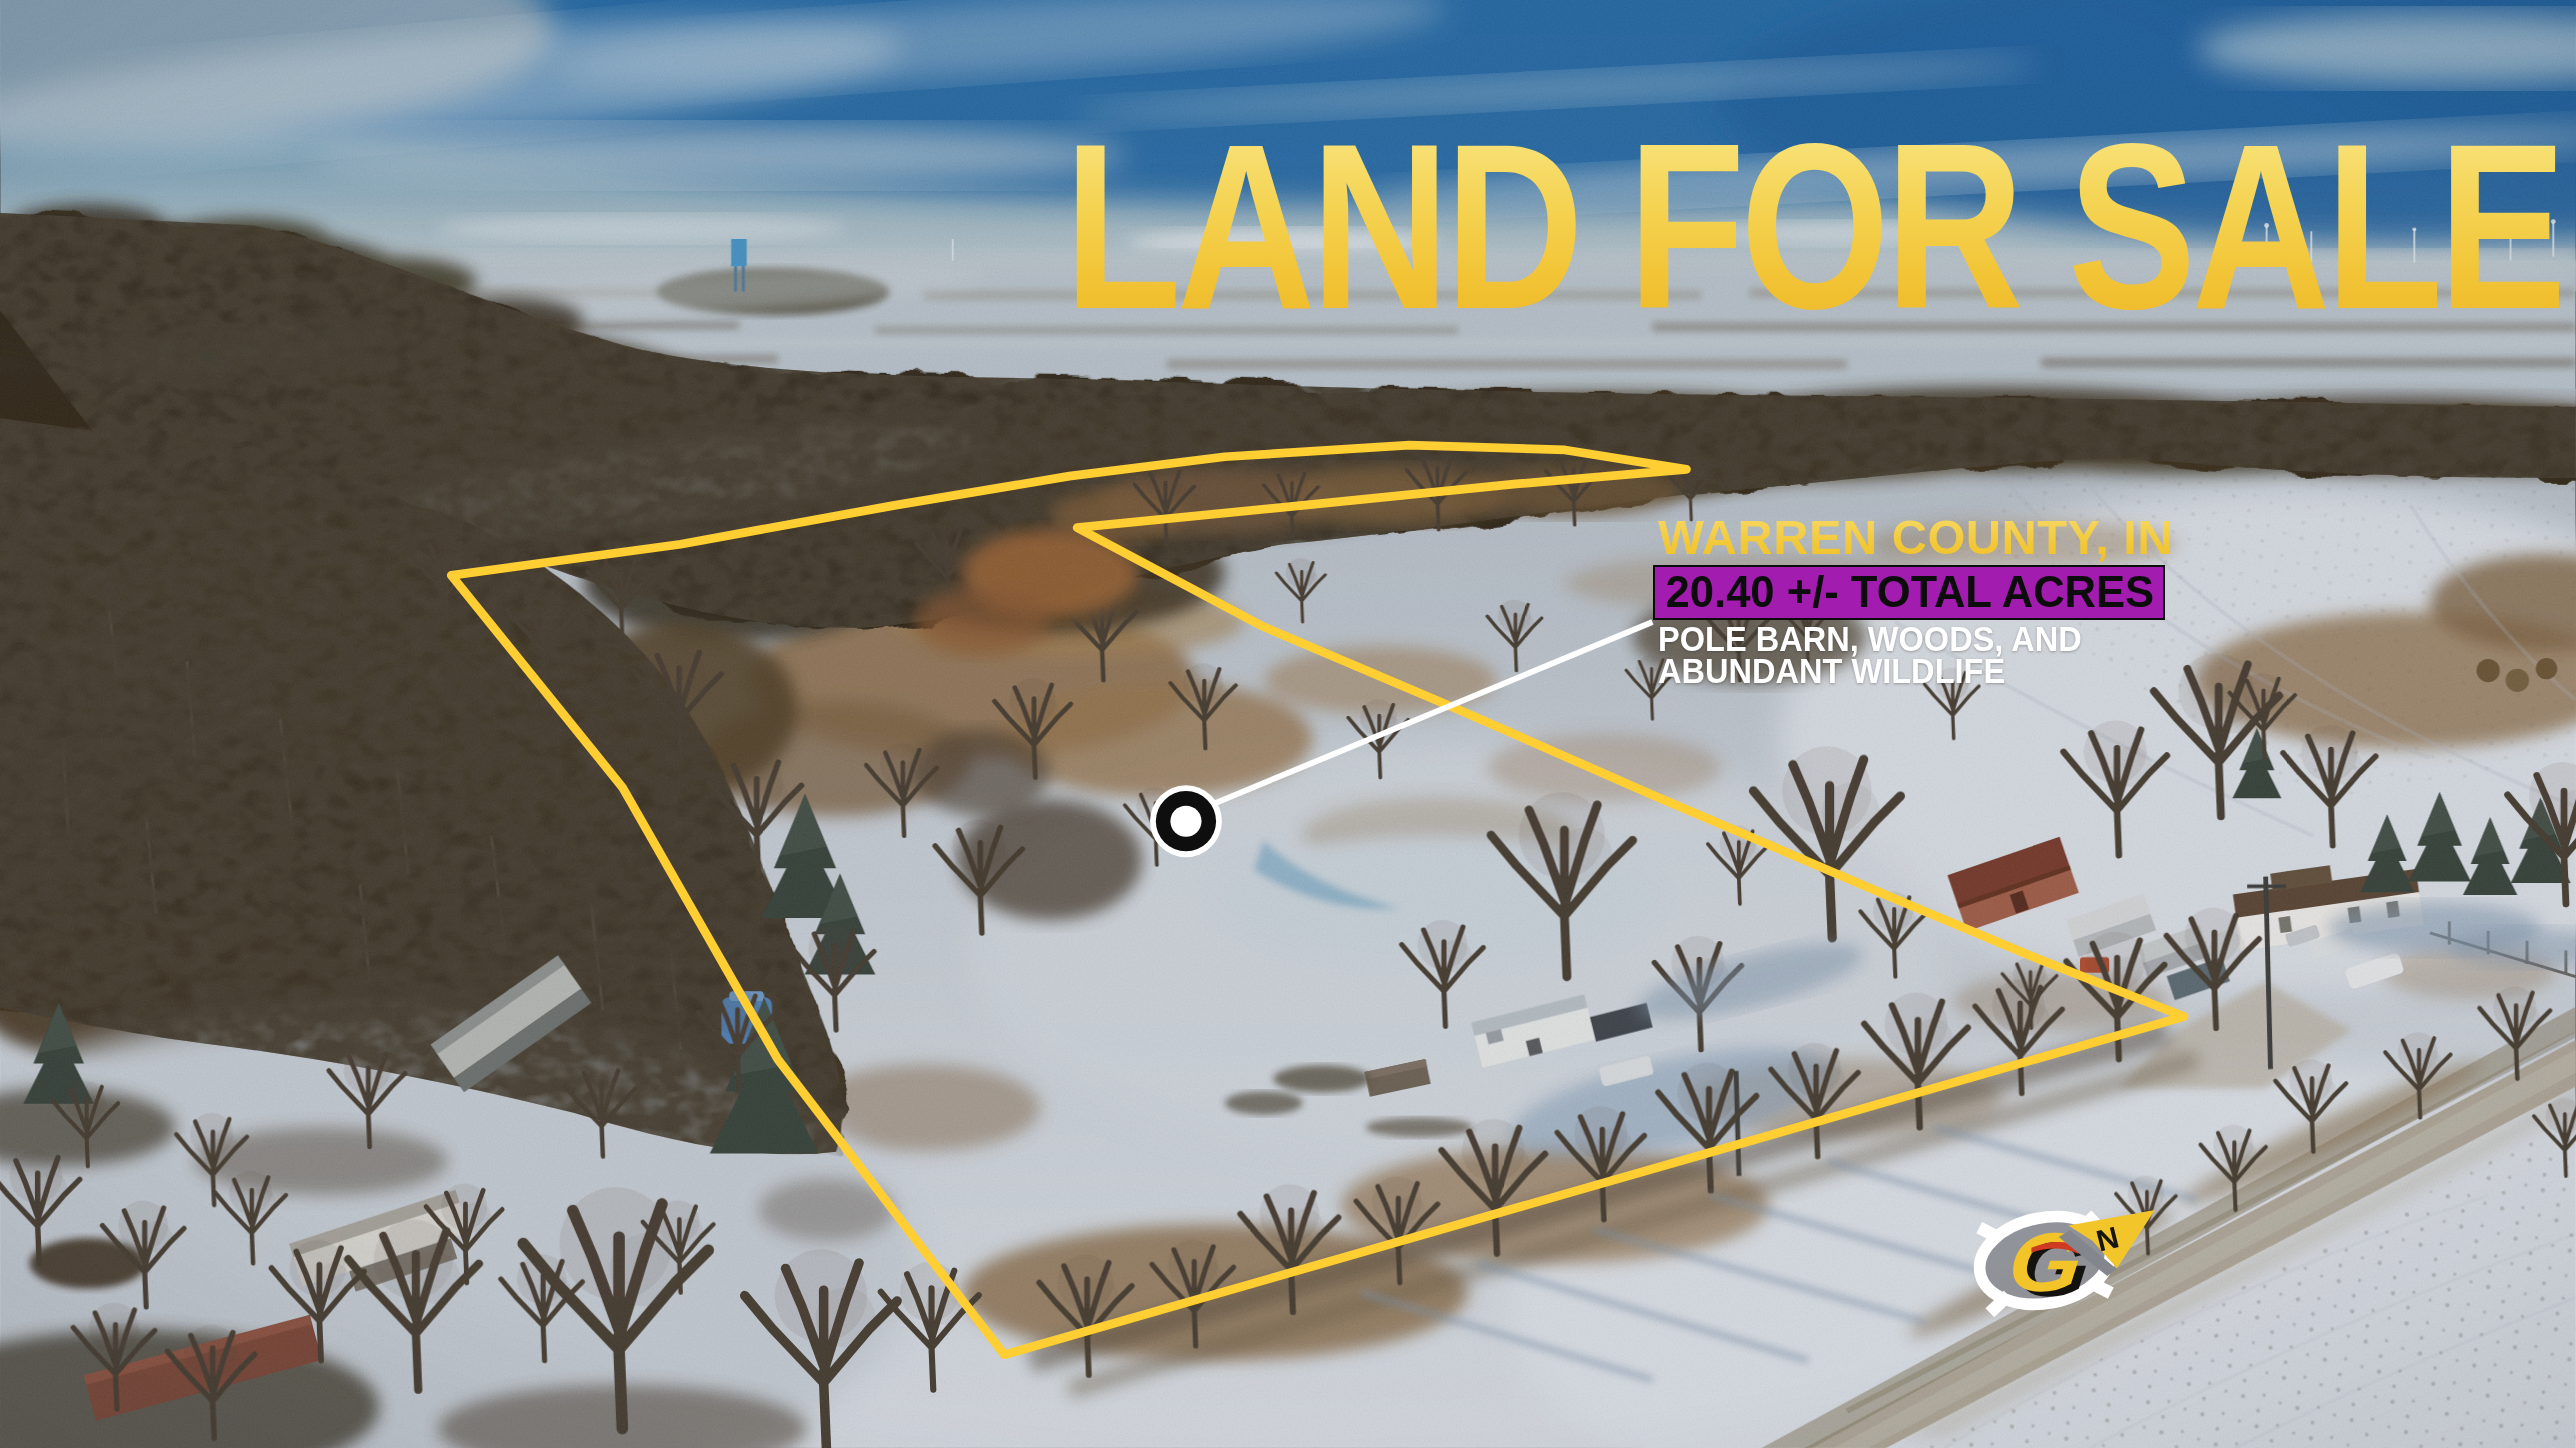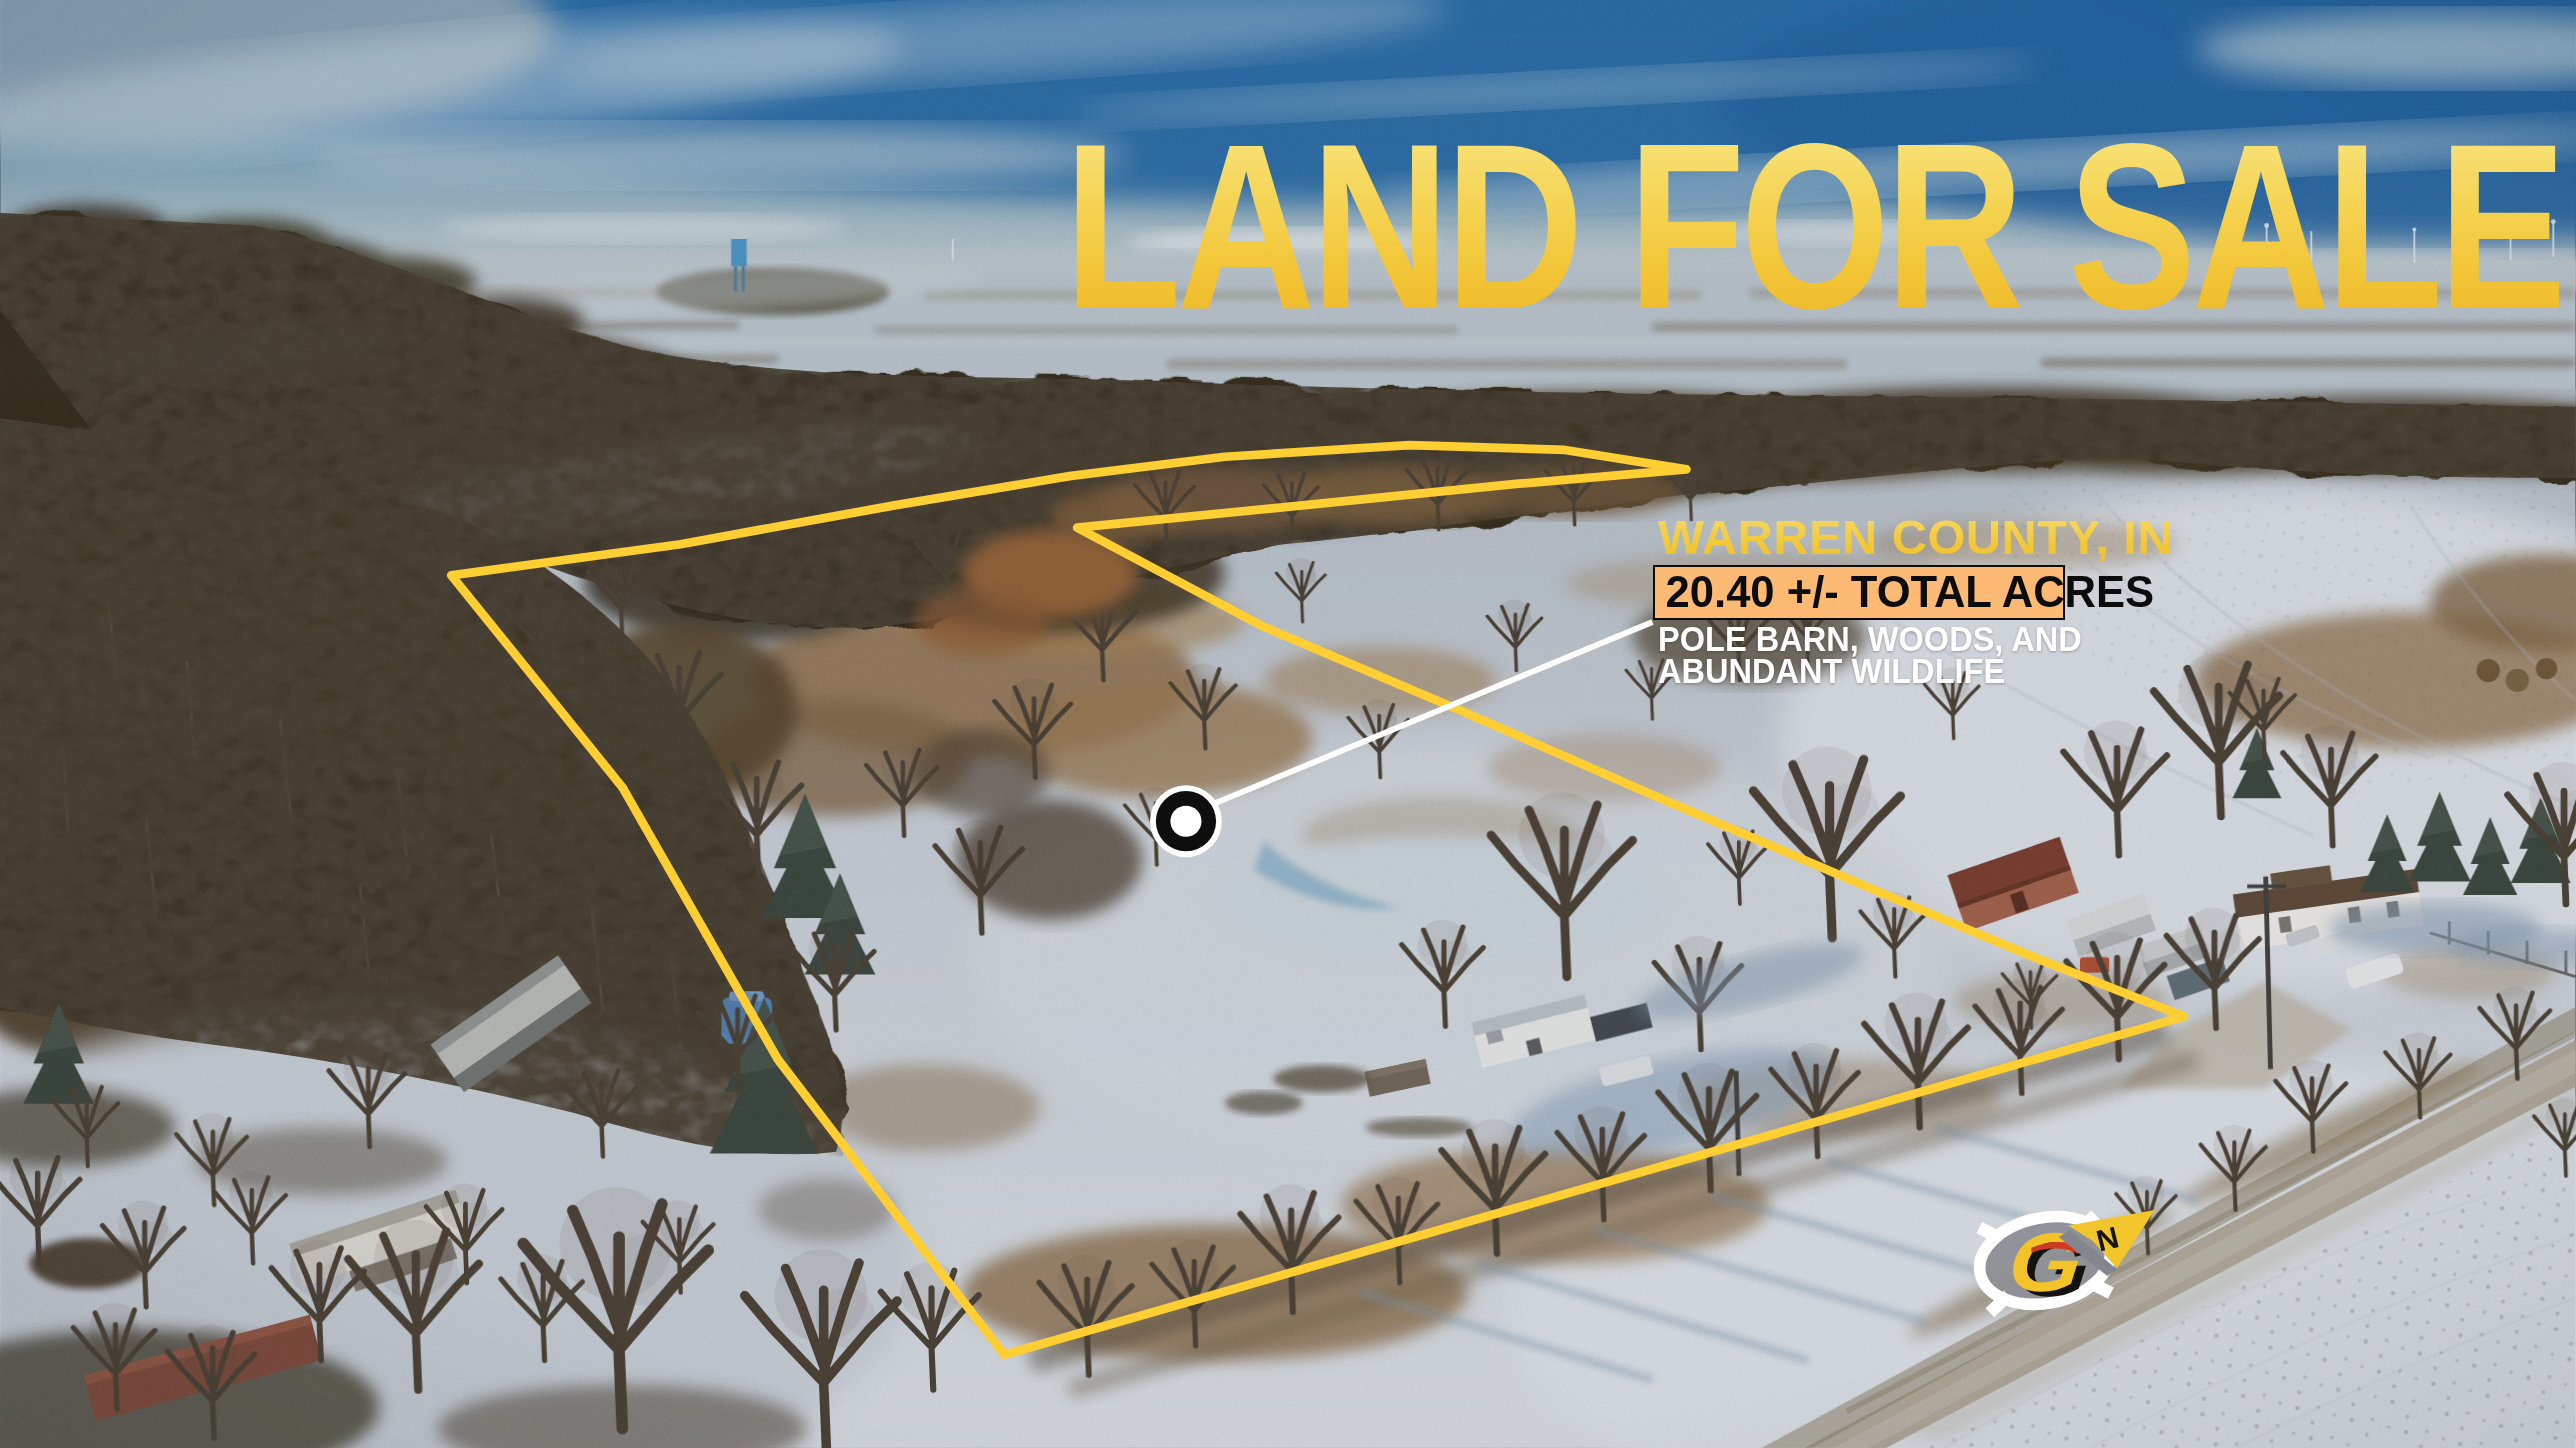--- a/index.html
+++ b/index.html
@@ -13,22 +13,22 @@
   -webkit-background-clip:text;background-clip:text;color:transparent;
 }
 #county{
   position:absolute;left:1658px;top:509px;width:680px;height:58px;
   font-weight:bold;font-size:49px;letter-spacing:0.5px;white-space:nowrap;
   transform:scaleX(0.995);transform-origin:left top;
   background:linear-gradient(180deg,#f7dc6e 0%,#f2c837 60%,#efbd2a 100%);
   -webkit-background-clip:text;background-clip:text;color:transparent;
 }
 #acres{
-  position:absolute;left:1653px;top:565px;width:412px;height:55px;
-  background:#fdba74;border:2.9px solid #0c0c0c;box-sizing:border-box;
+  position:absolute;left:1653px;top:565px;width:512px;height:55px;
+  background:#a21caf;border:2.9px solid #0c0c0c;box-sizing:border-box;
   color:#0c0c0c;font-weight:bold;font-size:44px;line-height:49px;
   white-space:nowrap;overflow:visible;
 }
 #acres span{display:inline-block;transform:scaleX(0.99);transform-origin:left center;padding-left:10.7px;}
 #desc{
   position:absolute;left:1658px;top:623px;width:680px;
   color:#fff;font-weight:bold;font-size:35px;line-height:32px;letter-spacing:0px;
   transform:scaleX(0.93);transform-origin:left top;
   text-shadow:0 1px 2.9px rgba(40,40,40,0.35);
 }

